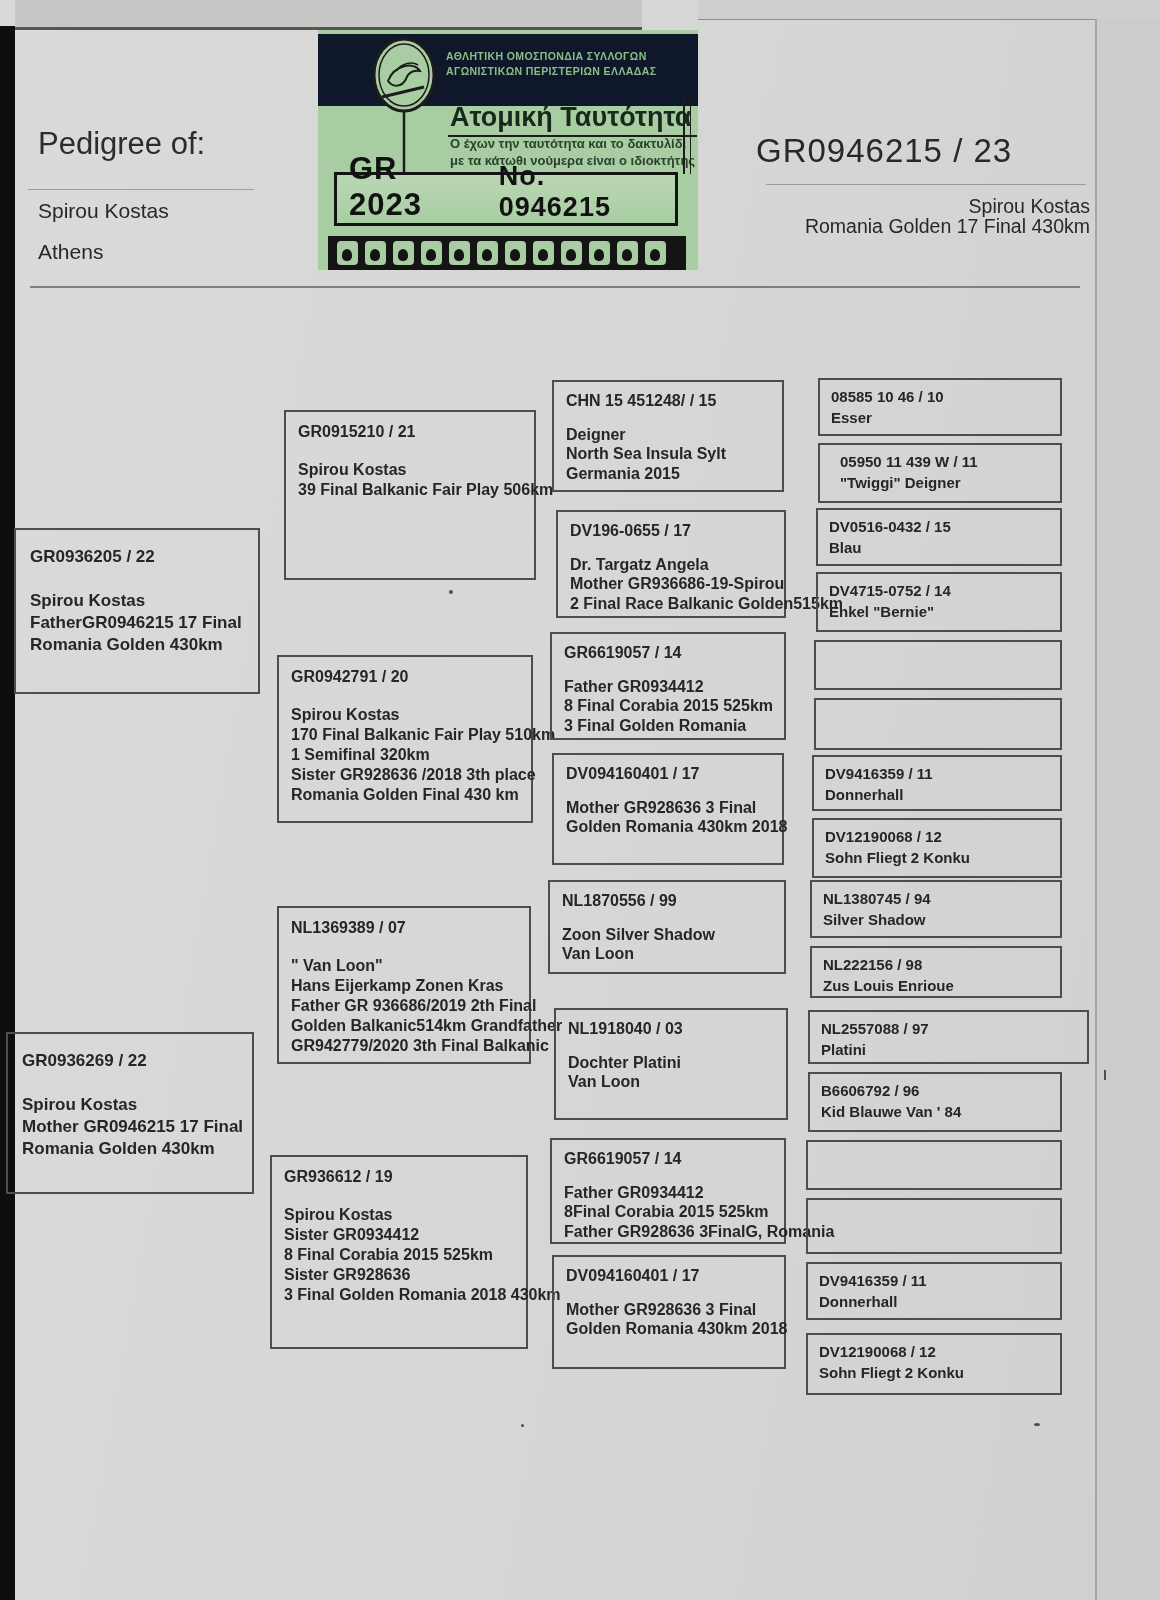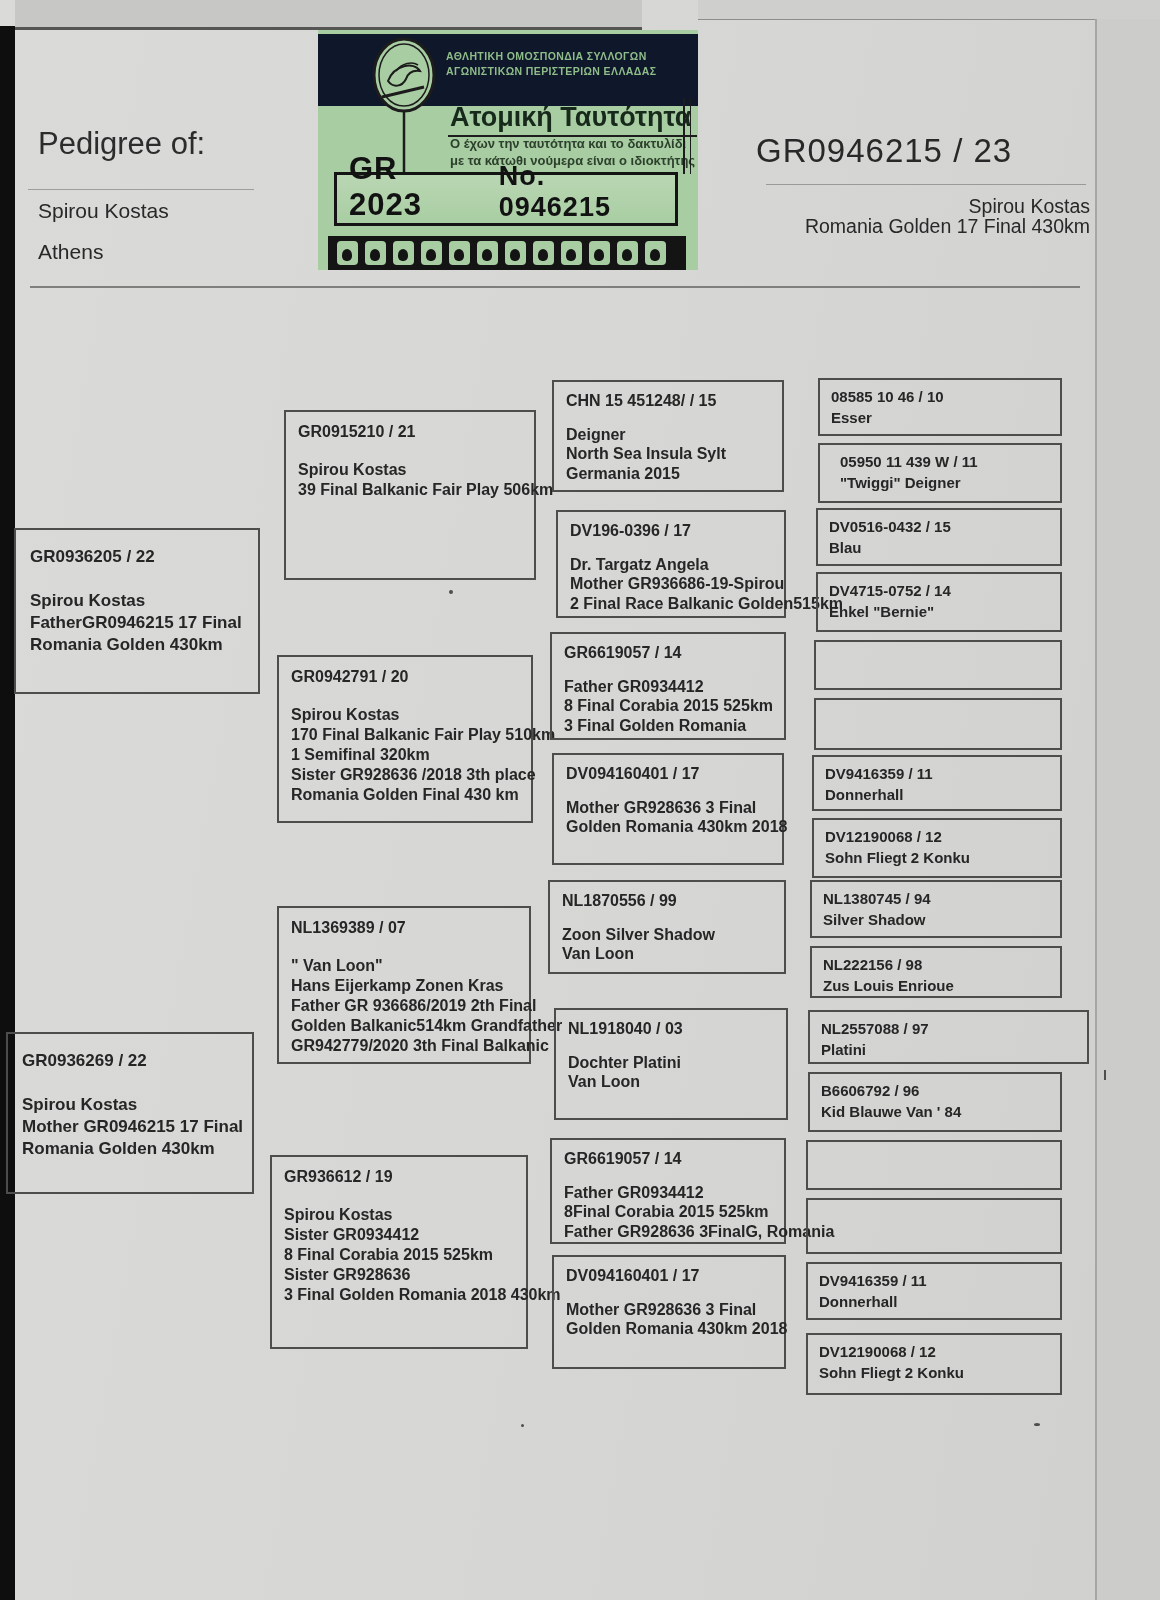--- a/index.html
+++ b/index.html
@@ -161,21 +161,21 @@
         <div class="pline">Sister GR928636</div>
         <div class="pline">3 Final Golden Romania 2018 430km</div>
       </div>
       <div class="pbox generation3" style="left: 552px; top: 380px; width: 232px; height: 112px;">
         <div class="ring-id">CHN 15 451248/ / 15</div>
         <div class="pline">Deigner</div>
         <div class="pline">North Sea Insula Sylt</div>
         <div class="pline">Germania 2015</div>
       </div>
       <div class="pbox generation3" style="left: 556px; top: 510px; width: 230px; height: 108px;">
-        <div class="ring-id">DV196-0396 / 17</div>
+        <div class="ring-id">DV196-0655 / 17</div>
         <div class="pline">Dr. Targatz Angela</div>
         <div class="pline">Mother GR936686-19-Spirou</div>
         <div class="pline">2 Final Race Balkanic Golden515km</div>
       </div>
       <div class="pbox generation3" style="left: 550px; top: 632px; width: 236px; height: 108px;">
         <div class="ring-id">GR6619057 / 14</div>
         <div class="pline">Father GR0934412</div>
         <div class="pline">8 Final Corabia 2015 525km</div>
         <div class="pline">3 Final Golden Romania</div>
       </div>

